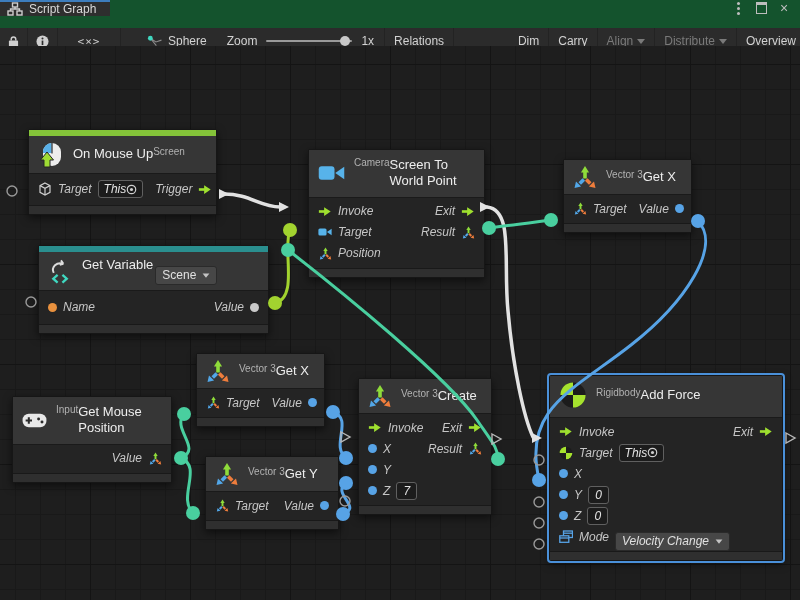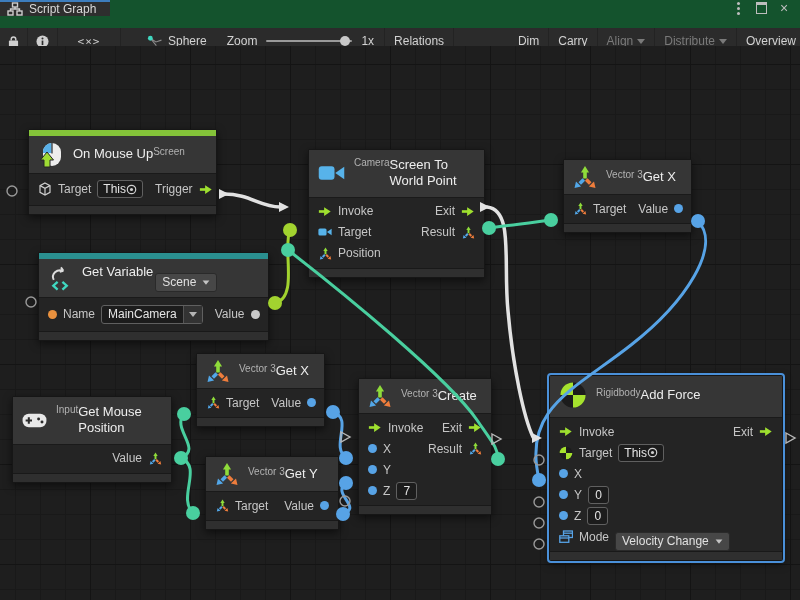--- a/index.html
+++ b/index.html
@@ -48,21 +48,21 @@
         box-shadow:0 3px 8px rgba(0,0,0,.55);z-index:2;}
   .node.selected{outline:2px solid #4a90d9;outline-offset:0;}
   .accent{height:6px;}
   .head{background:#363636;display:flex;align-items:center;gap:9px;padding:5px 10px 5px 9px;
         border-bottom:1px solid #1a1a1a;}
   .titles{display:flex;line-height:1.25;}
   .t1{font-size:10px;color:#b2b2b2;}
   .t2{font-size:13px;color:#ededed;}
   .nicon{display:inline-flex;flex:none;}
   .nicon svg{display:block;}
-  .ports{padding:3px 0 1px;}
+  .ports{padding:3px 0 1px;font-style:italic;}
   .prow{display:flex;align-items:center;gap:6px;padding:0 9px;height:21px;font-size:12px;color:#c6c6c6;}
   .sp{flex:1;}
   .picon{display:inline-flex;flex:none;width:14px;justify-content:center;}
   .picon svg{display:block;}
   .dot{width:9px;height:9px;border-radius:50%;flex:none;}
   .dot.blue{background:#57a3e6;} .dot.orange{background:#e9913e;}
   .dot.white{background:#c9c9c9;}
   .field{background:#1c1c1c;border:1px solid #606060;border-radius:3px;padding:0 5px;height:16px;
          line-height:16px;font-size:12px;color:#e4e4e4;display:inline-flex;align-items:center;}
   .field.num{min-width:9px;justify-content:center;}
@@ -211,21 +211,21 @@
             <svg width="15" height="11" viewBox="0 0 16 12">
               <path d="M1 6h7" stroke="#9fe02f" stroke-width="3"></path>
               <path d="M7 1l7.5 5L7 11z" fill="#9fe02f"></path>
             </svg>
           </span>
       </div>
     </div>
     <div class="foot"></div>
   </div>
 
-  <div class="node" style="left:38px;top:206px;width:229px;">
+  <div class="node" style="left:38px;top:199px;width:229px;">
     <div class="accent" style="background:#2a8f8f"></div>
     <div class="head">
       <span class="nicon">
           <svg width="25" height="26" viewBox="0 0 26 26" fill="none">
             <path d="M6 15C3 9 9 3 16 5.5M16 5.5l-2.5-3.5M16 5.5l-3.8 1.2" stroke="#dcdcdc" stroke-width="2"></path>
             <path d="M10 17l-4.5 4L10 25" stroke="#3fd8c0" stroke-width="2.4"></path>
             <path d="M15 17l4.5 4L15 25" stroke="#3fd8c0" stroke-width="2.4"></path>
           </svg>
         </span>
       <div class="titles" style="gap:2px">
@@ -233,26 +233,20 @@
         <span class="drop" style="align-self:flex-start">
           <span>Scene</span>
             <span class="caret"></span>
         </span>
       </div>
     </div>
     <div class="ports">
       <div class="prow" style="height:26px">
         <span class="dot orange"></span>
         <span>Name</span>
-        <span class="dropdark">
-          <span class="txt">MainCamera</span>
-          <span class="cbox">
-              <span class="caret"></span>
-            </span>
-        </span>
         <span class="sp"></span>
         <span>Value</span>
         <span class="dot white"></span>
       </div>
     </div>
     <div class="foot"></div>
   </div>
 
   <div class="node" style="left:308px;top:103px;width:175px;">
     <div class="head" style="padding-top:7px;padding-bottom:7px">

